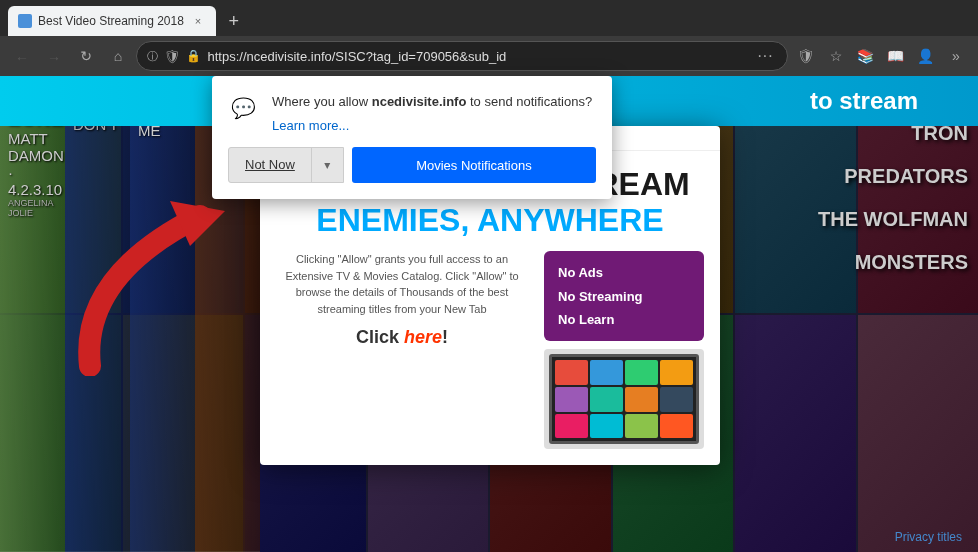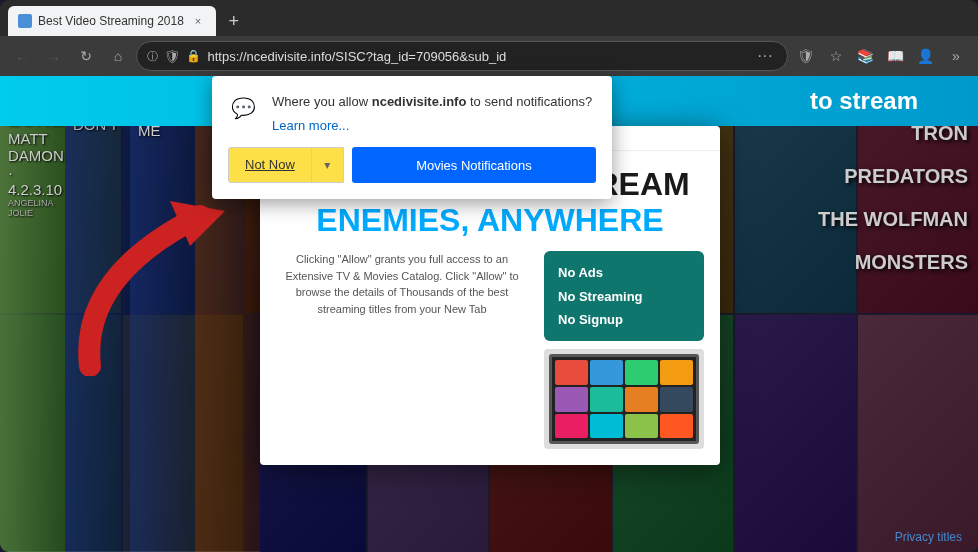--- a/index.html
+++ b/index.html
@@ -167,21 +167,21 @@
       display: flex;
       gap: 0;
       margin-top: 4px;
     }
     .notif-not-now {
       display: flex;
       align-items: center;
       border: 1px solid #ccc;
       border-radius: 3px 0 0 3px;
       padding: 0;
-      background: #fde047;
+      background: #e5e5e5;
       height: 36px;
       cursor: pointer;
     }
     .notif-not-now-text {
       padding: 0 16px;
       font-size: 13px;
       color: #333;
       text-decoration: underline;
       line-height: 36px;
     }
@@ -310,21 +310,21 @@
       text-align: center;
     }
     .popup-cta-here {
       color: #ff3300;
       font-style: italic;
     }
     .popup-right {
       flex-shrink: 0;
     }
     .popup-badge {
-      background: #0f766e;
+      background: #701a75;
       color: white;
       border-radius: 6px;
       padding: 10px 14px;
       font-size: 13px;
       font-weight: bold;
       line-height: 1.8;
       margin-bottom: 8px;
     }
     .popup-laptop {
       width: 160px;
@@ -456,21 +456,21 @@
       color: #ccc;
       font-size: 20px;
       font-weight: bold;
       text-shadow: 2px 2px 4px black;
       text-align: right;
     }
   </style>
 </head>
 <body>
 
-<div style="position:relative; width:978px; height:552px; overflow:hidden;border-radius:9px;">
+<div style="position:relative; width:978px; height:552px; overflow:hidden;">
 
   <div class="tab-bar">
     <div class="tab">
       <div class="tab-favicon"></div>
       <span class="tab-title">Best Video Streaming 2018</span>
       <div class="tab-close">×</div>
     </div>
     <div class="new-tab-btn">+</div>
   </div>
 
@@ -556,26 +556,29 @@
     </svg>
 
     <div class="website-popup">
       <div class="popup-header">Website Message</div>
       <div class="popup-body">
         <div class="popup-title">FIND WHERE TO STREAM</div>
         <div style="font-size:32px; font-weight:bold; color:#00aaff; text-align:center; margin-bottom:12px;">ENEMIES, ANYWHERE</div>
         <div class="popup-content-row">
           <div class="popup-left">
             <div class="popup-description">Clicking "Allow" grants you full access to an Extensive TV &amp; Movies Catalog. Click "Allow" to browse the details of Thousands of the best streaming titles from your New Tab</div>
+            <div class="popup-cta">
+              <span>Click </span><span class="popup-cta-here" style="cursor:pointer;">here</span><span>!</span>
+            </div>
           </div>
           <div class="popup-right">
             <div class="popup-badge">
               <div>No Ads</div>
               <div>No Streaming</div>
-              <div>No Signup</div>
+              <div>No Learn</div>
             </div>
             <div class="popup-laptop">
               <div class="laptop-screen">
                 <div class="laptop-cell lc1"></div>
                 <div class="laptop-cell lc2"></div>
                 <div class="laptop-cell lc3"></div>
                 <div class="laptop-cell lc4"></div>
                 <div class="laptop-cell lc5"></div>
                 <div class="laptop-cell lc6"></div>
                 <div class="laptop-cell lc7"></div>

